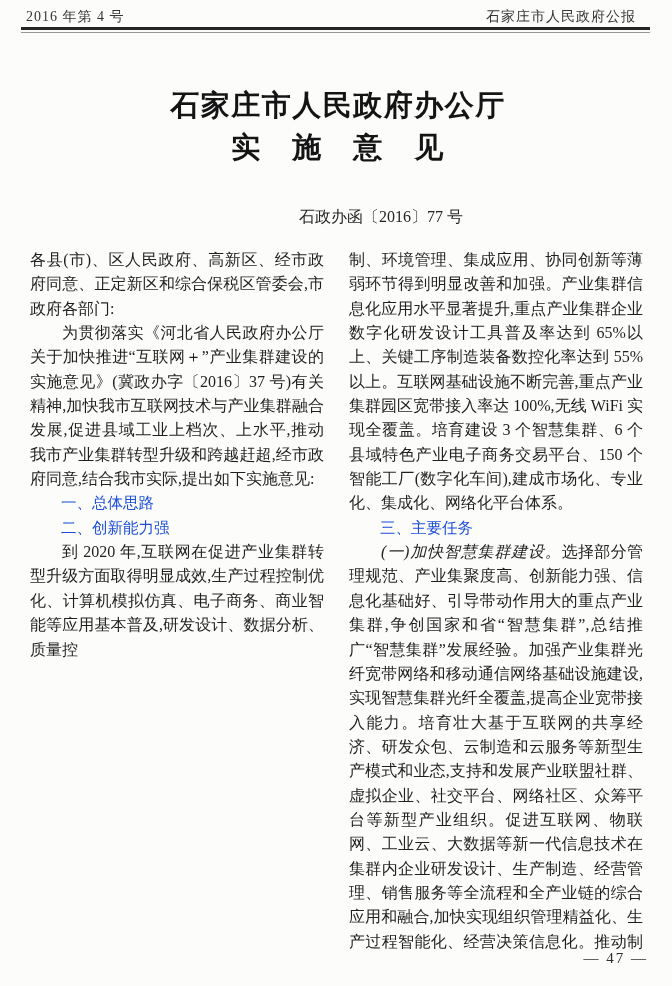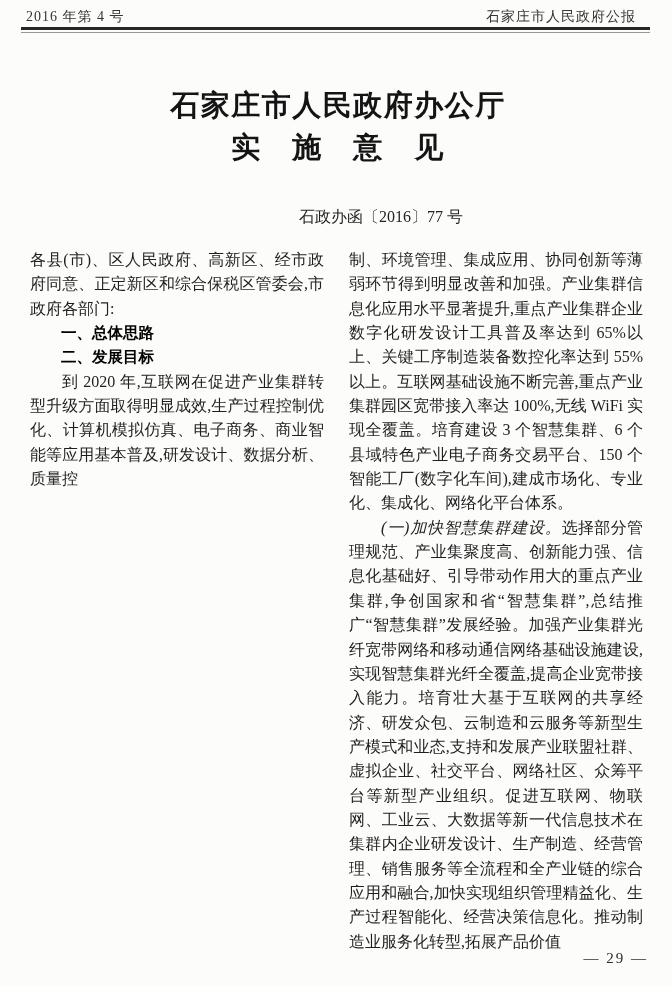--- a/index.html
+++ b/index.html
@@ -40,21 +40,21 @@
   .column {
     width:294px; height:708px; overflow:hidden;
     font-size:16px; line-height:24.35px;
     text-align:justify;
   }
   .column p { margin:0; }
   .para { text-indent:2em; }
   .no-indent { text-indent:0; }
   .sec-heading {
     font-family:"Liberation Sans","DejaVu Sans",sans-serif;
-    font-weight:bold; font-size:15.5px; color:#000000;
+    font-weight:normal; font-size:15.5px; color:#1d4ed8;
     text-indent:2em;
   }
   .kai { font-style:italic; letter-spacing:0.5px; }
   .page-number {
     position:absolute; top:950px; left:0; width:648px;
     text-align:right; font-size:15px; letter-spacing:2px; color:#2b2b2b;
   }
 </style>
 </head>
 <body>
@@ -72,27 +72,29 @@
     <div>石家庄市人民政府办公厅</div>
     <div>实　施　意　见</div>
   </div>
 
   <div class="doc-number">石政办函〔2016〕77 号</div>
 
   <div class="columns">
 
     <div class="column">
       <p class="no-indent">各县(市)、区人民政府、高新区、经市政府同意、正定新区和综合保税区管委会,市政府各部门:</p>
+      <p class="para">为贯彻落实《河北省人民政府办公厅关于加快推进“互联网＋”产业集群建设的实施意见》(冀政办字〔2016〕37 号)有关精神,加快我市互联网技术与产业集群融合发展,促进县域工业上档次、上水平,推动我市产业集群转型升级和跨越赶超,经市政府同意,结合我市实际,提出如下实施意见:</p>
       <p class="sec-heading">一、总体思路</p>
-      <p class="sec-heading">二、发展目标</p>
+      <p class="sec-heading">二、创新能力强</p>
       <p class="para">到 2020 年,互联网在促进产业集群转型升级方面取得明显成效,生产过程控制优化、计算机模拟仿真、电子商务、商业智能等应用基本普及,研发设计、数据分析、质量控</p>
     </div>
 
     <div class="column">
       <p class="no-indent">制、环境管理、集成应用、协同创新等薄弱环节得到明显改善和加强。产业集群信息化应用水平显著提升,重点产业集群企业数字化研发设计工具普及率达到 65%以上、关键工序制造装备数控化率达到 55%以上。互联网基础设施不断完善,重点产业集群园区宽带接入率达 100%,无线 WiFi 实现全覆盖。培育建设 3 个智慧集群、6 个县域特色产业电子商务交易平台、150 个智能工厂(数字化车间),建成市场化、专业化、集成化、网络化平台体系。</p>
+      <p class="sec-heading">三、主要任务</p>
       <p class="para"><span class="kai">(一)加快智慧集群建设。</span><span>选择部分管理规范、产业集聚度高、创新能力强、信息化基础好、引导带动作用大的重点产业集群,争创国家和省“智慧集群”,总结推广“智慧集群”发展经验。加强产业集群光纤宽带网络和移动通信网络基础设施建设,实现智慧集群光纤全覆盖,提高企业宽带接入能力。培育壮大基于互联网的共享经济、研发众包、云制造和云服务等新型生产模式和业态,支持和发展产业联盟社群、虚拟企业、社交平台、网络社区、众筹平台等新型产业组织。促进互联网、物联网、工业云、大数据等新一代信息技术在集群内企业研发设计、生产制造、经营管理、销售服务等全流程和全产业链的综合应用和融合,加快实现组织管理精益化、生产过程智能化、经营决策信息化。推动制造业服务化转型,拓展产品价值</span></p>
     </div>
 
   </div>
 
-  <div class="page-number">— 29 —</div>
+  <div class="page-number">— 47 —</div>
 
 </div>
 
 </body></html>

